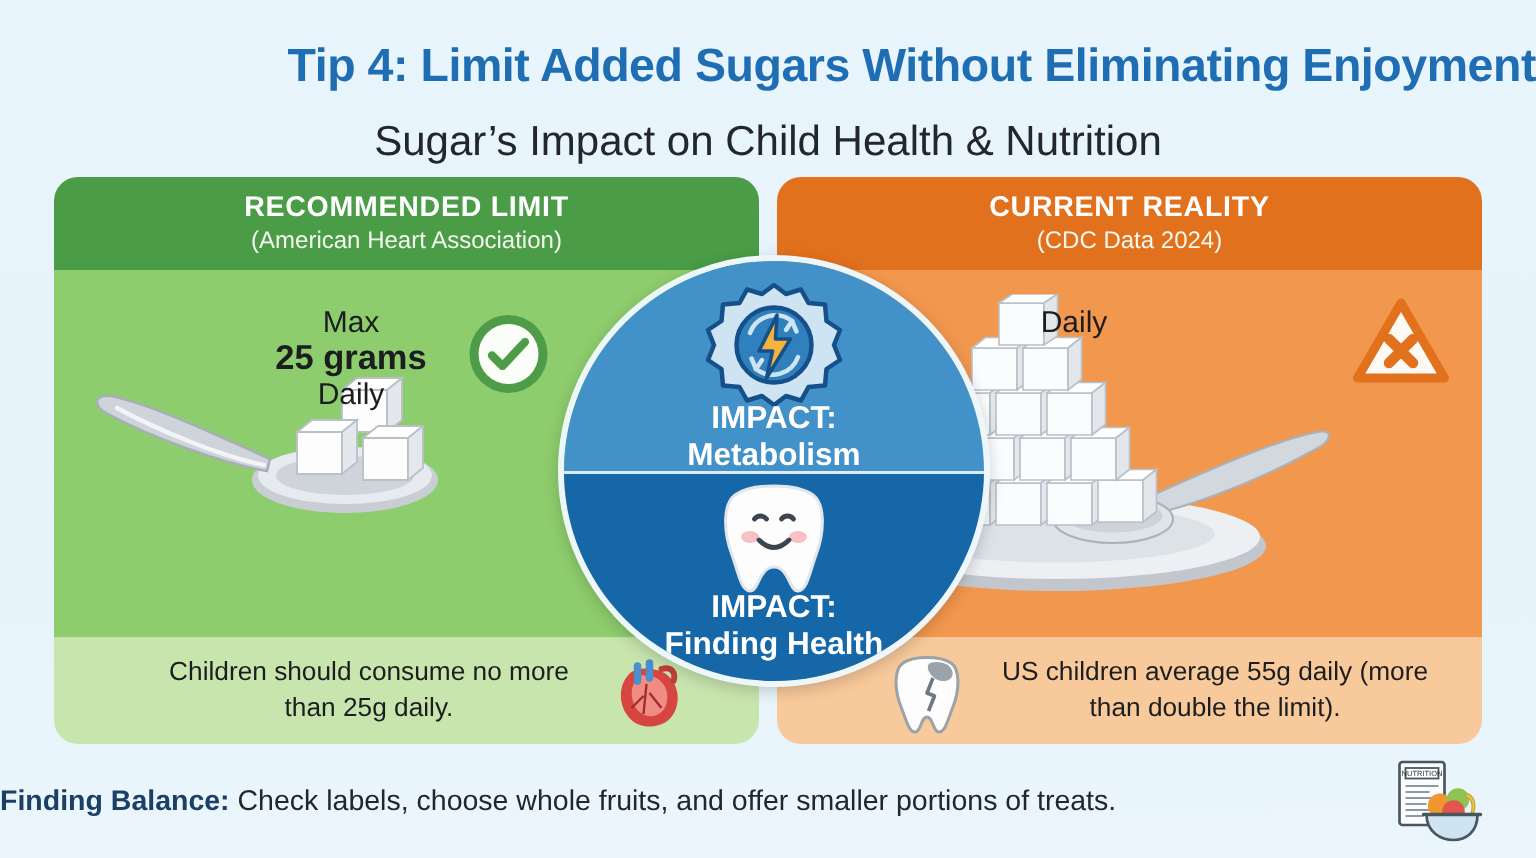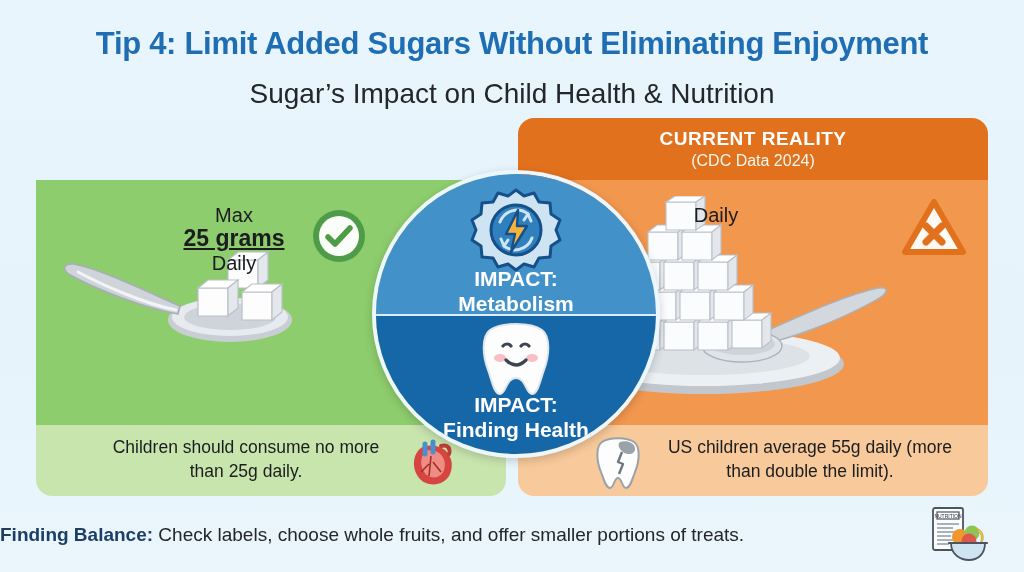--- a/index.html
+++ b/index.html
@@ -12,21 +12,21 @@
   }
   #stage {
     position: relative;
     width: 1024px; height: 572px;
     background: linear-gradient(180deg,#e9f5fc 0%, #e7f3fb 60%, #eaf6fc 100%);
   }
 
   
   .title {
     position: absolute; top: 26px; left: 0; width: 1024px;
-    text-align: center;
+    text-align: right;
     font-size: 31px; font-weight: bold; letter-spacing: -0.3px;
     color: #1f6eb4;
   }
   .subtitle {
     position: absolute; top: 78px; left: 0; width: 1024px;
     text-align: center;
     font-size: 28px; color: #23262b;
   }
 
   
@@ -58,21 +58,21 @@
     position: absolute; top: 34px; left: 0; width: 100%;
     text-align: center; color: #f4f8ef;
     font-size: 16px;
   }
 
   
   .stat { position: absolute; text-align: center; line-height: 1.12; color: #1b1d1f; }
   .stat-left  { top: 86px; left: 118px; width: 160px; }
   .stat-right { top: 86px; left: 110px; width: 176px; }
   .stat .s1 { font-size: 20px; }
-  .stat .s2 { font-size: 23px; font-weight: bold; text-decoration: underline; }
+  .stat .s2 { font-size: 23px; font-weight: bold; }
   .stat .s3 { font-size: 20px; }
 
   
   .badge { position: absolute; }
   .badge-ok    { top: 90px; left: 275px;  width: 56px; height: 56px; }
   .badge-warn  { top: 80px; left: 383px;  width: 66px; height: 60px; }
 
   
   .foot-text {
     position: absolute; font-size: 17.5px; color: #1b1d1f; line-height: 1.38;
@@ -125,20 +125,24 @@
 </style>
 </head>
 <body>
 
 <div id="stage">
 
   <div class="title">Tip 4: Limit Added Sugars Without Eliminating Enjoyment</div>
   <div class="subtitle">Sugar’s Impact on Child Health &amp; Nutrition</div>
 
   <div class="panel panel-left">
+    <div class="band band-head">
+      <div class="head-title">RECOMMENDED LIMIT</div>
+      <div class="head-sub">(American Heart Association)</div>
+    </div>
     <div class="band band-body"></div>
     <div class="band band-foot"></div>
 
     <div class="illus spoon-left">
       <svg viewBox="0 0 280 120" width="280" height="120">
         <ellipse cx="178" cy="82" rx="62" ry="22" fill="#c9ced4"></ellipse>
         <ellipse cx="178" cy="79" rx="58" ry="19" fill="#e7eaee"></ellipse>
         <ellipse cx="178" cy="79" rx="46" ry="13" fill="#ced4da"></ellipse>
         <path d="M126 76 C 92 70, 46 52, 20 38 C 10 33, 10 25, 22 26 C 52 32, 100 56, 128 68 Z" fill="#cfd4da" stroke="#a7aeb6" stroke-width="1.6"></path>
         <path d="M124 72 C 94 66, 52 48, 26 34" stroke="#f2f4f6" stroke-width="3" fill="none" stroke-linecap="round"></path>

